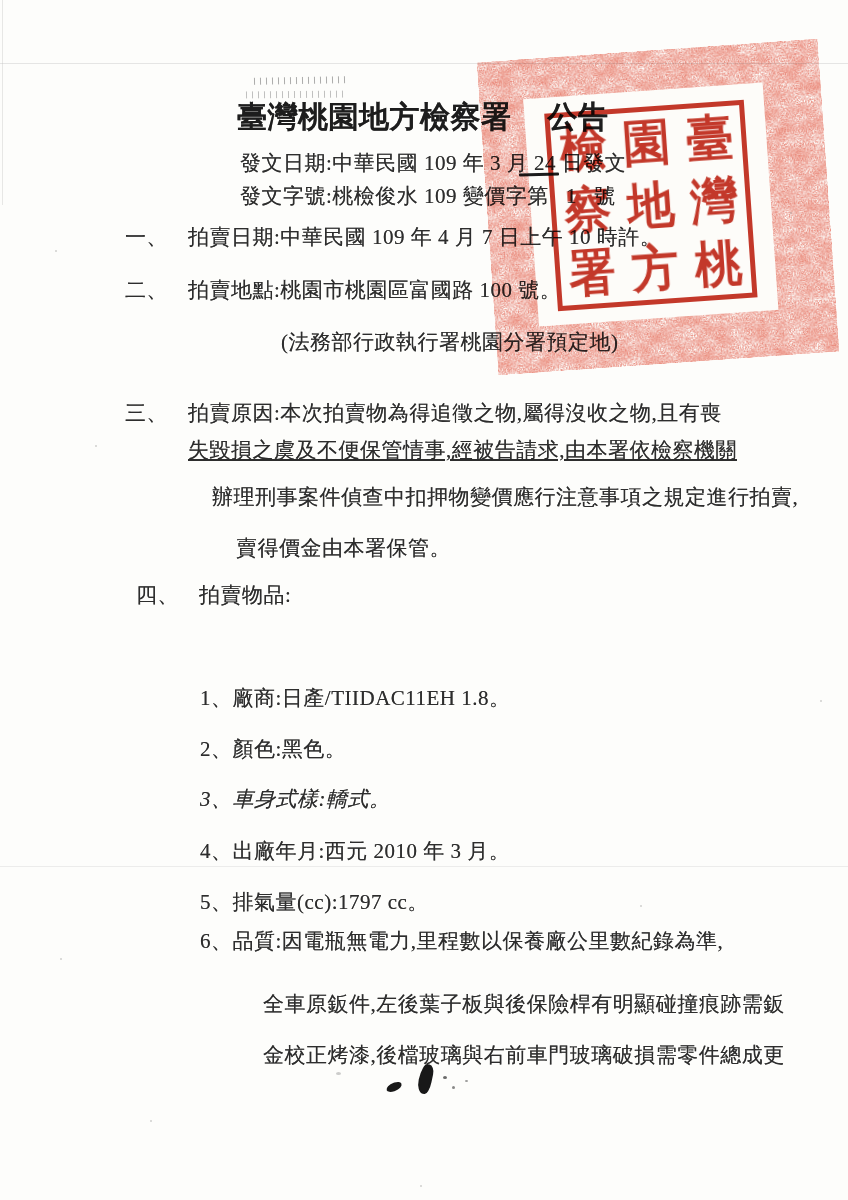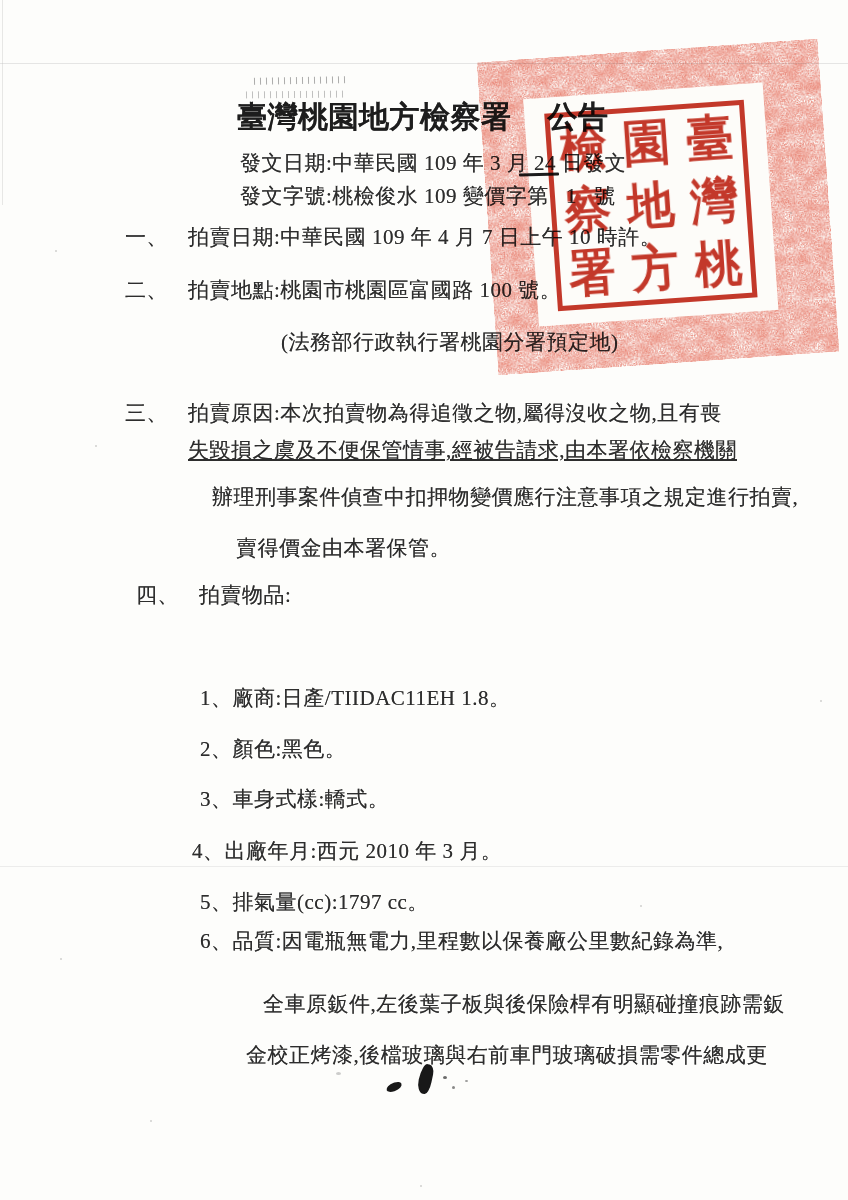--- a/index.html
+++ b/index.html
@@ -29,26 +29,26 @@
   .ln-i2{left:125px;top:278px;}
   .ln-paren{left:281px;top:330px;}
   .ln-i3{left:125px;top:401px;}
   .ln-i3b{left:188px;top:438px;text-decoration:underline;}
   .ln-i3c{left:188px;top:485px;margin-left:24px;}
   .ln-i3d{left:188px;top:536px;margin-left:48px;}
   .ln-i4{left:136px;top:583px;}
   .ln-s1{left:124px;top:633px;}
   .ln-n1{left:200px;top:686px;}
   .ln-n2{left:200px;top:737px;}
-  .ln-n3{left:200px;top:787px;}
-  .ln-n4{left:192px;top:839px;}
+  .ln-n3{left:200px;top:787px;font-style:italic;}
+  .ln-n4{left:200px;top:839px;}
   .ln-n5{left:200px;top:890px;}
   .ln-n6{left:200px;top:929px;}
   .ln-n6b{left:263px;top:992px;}
-  .ln-n6c{left:246px;top:1043px;}
+  .ln-n6c{left:263px;top:1043px;}
 
   
   .stamp{
     position:absolute;left:487px;top:50px;width:342px;height:314px;
     transform:rotate(-4deg);
     mix-blend-mode:multiply;
     pointer-events:none;
   }
   .stamp svg{position:absolute;left:0;top:0;}
   .stamp-white{

